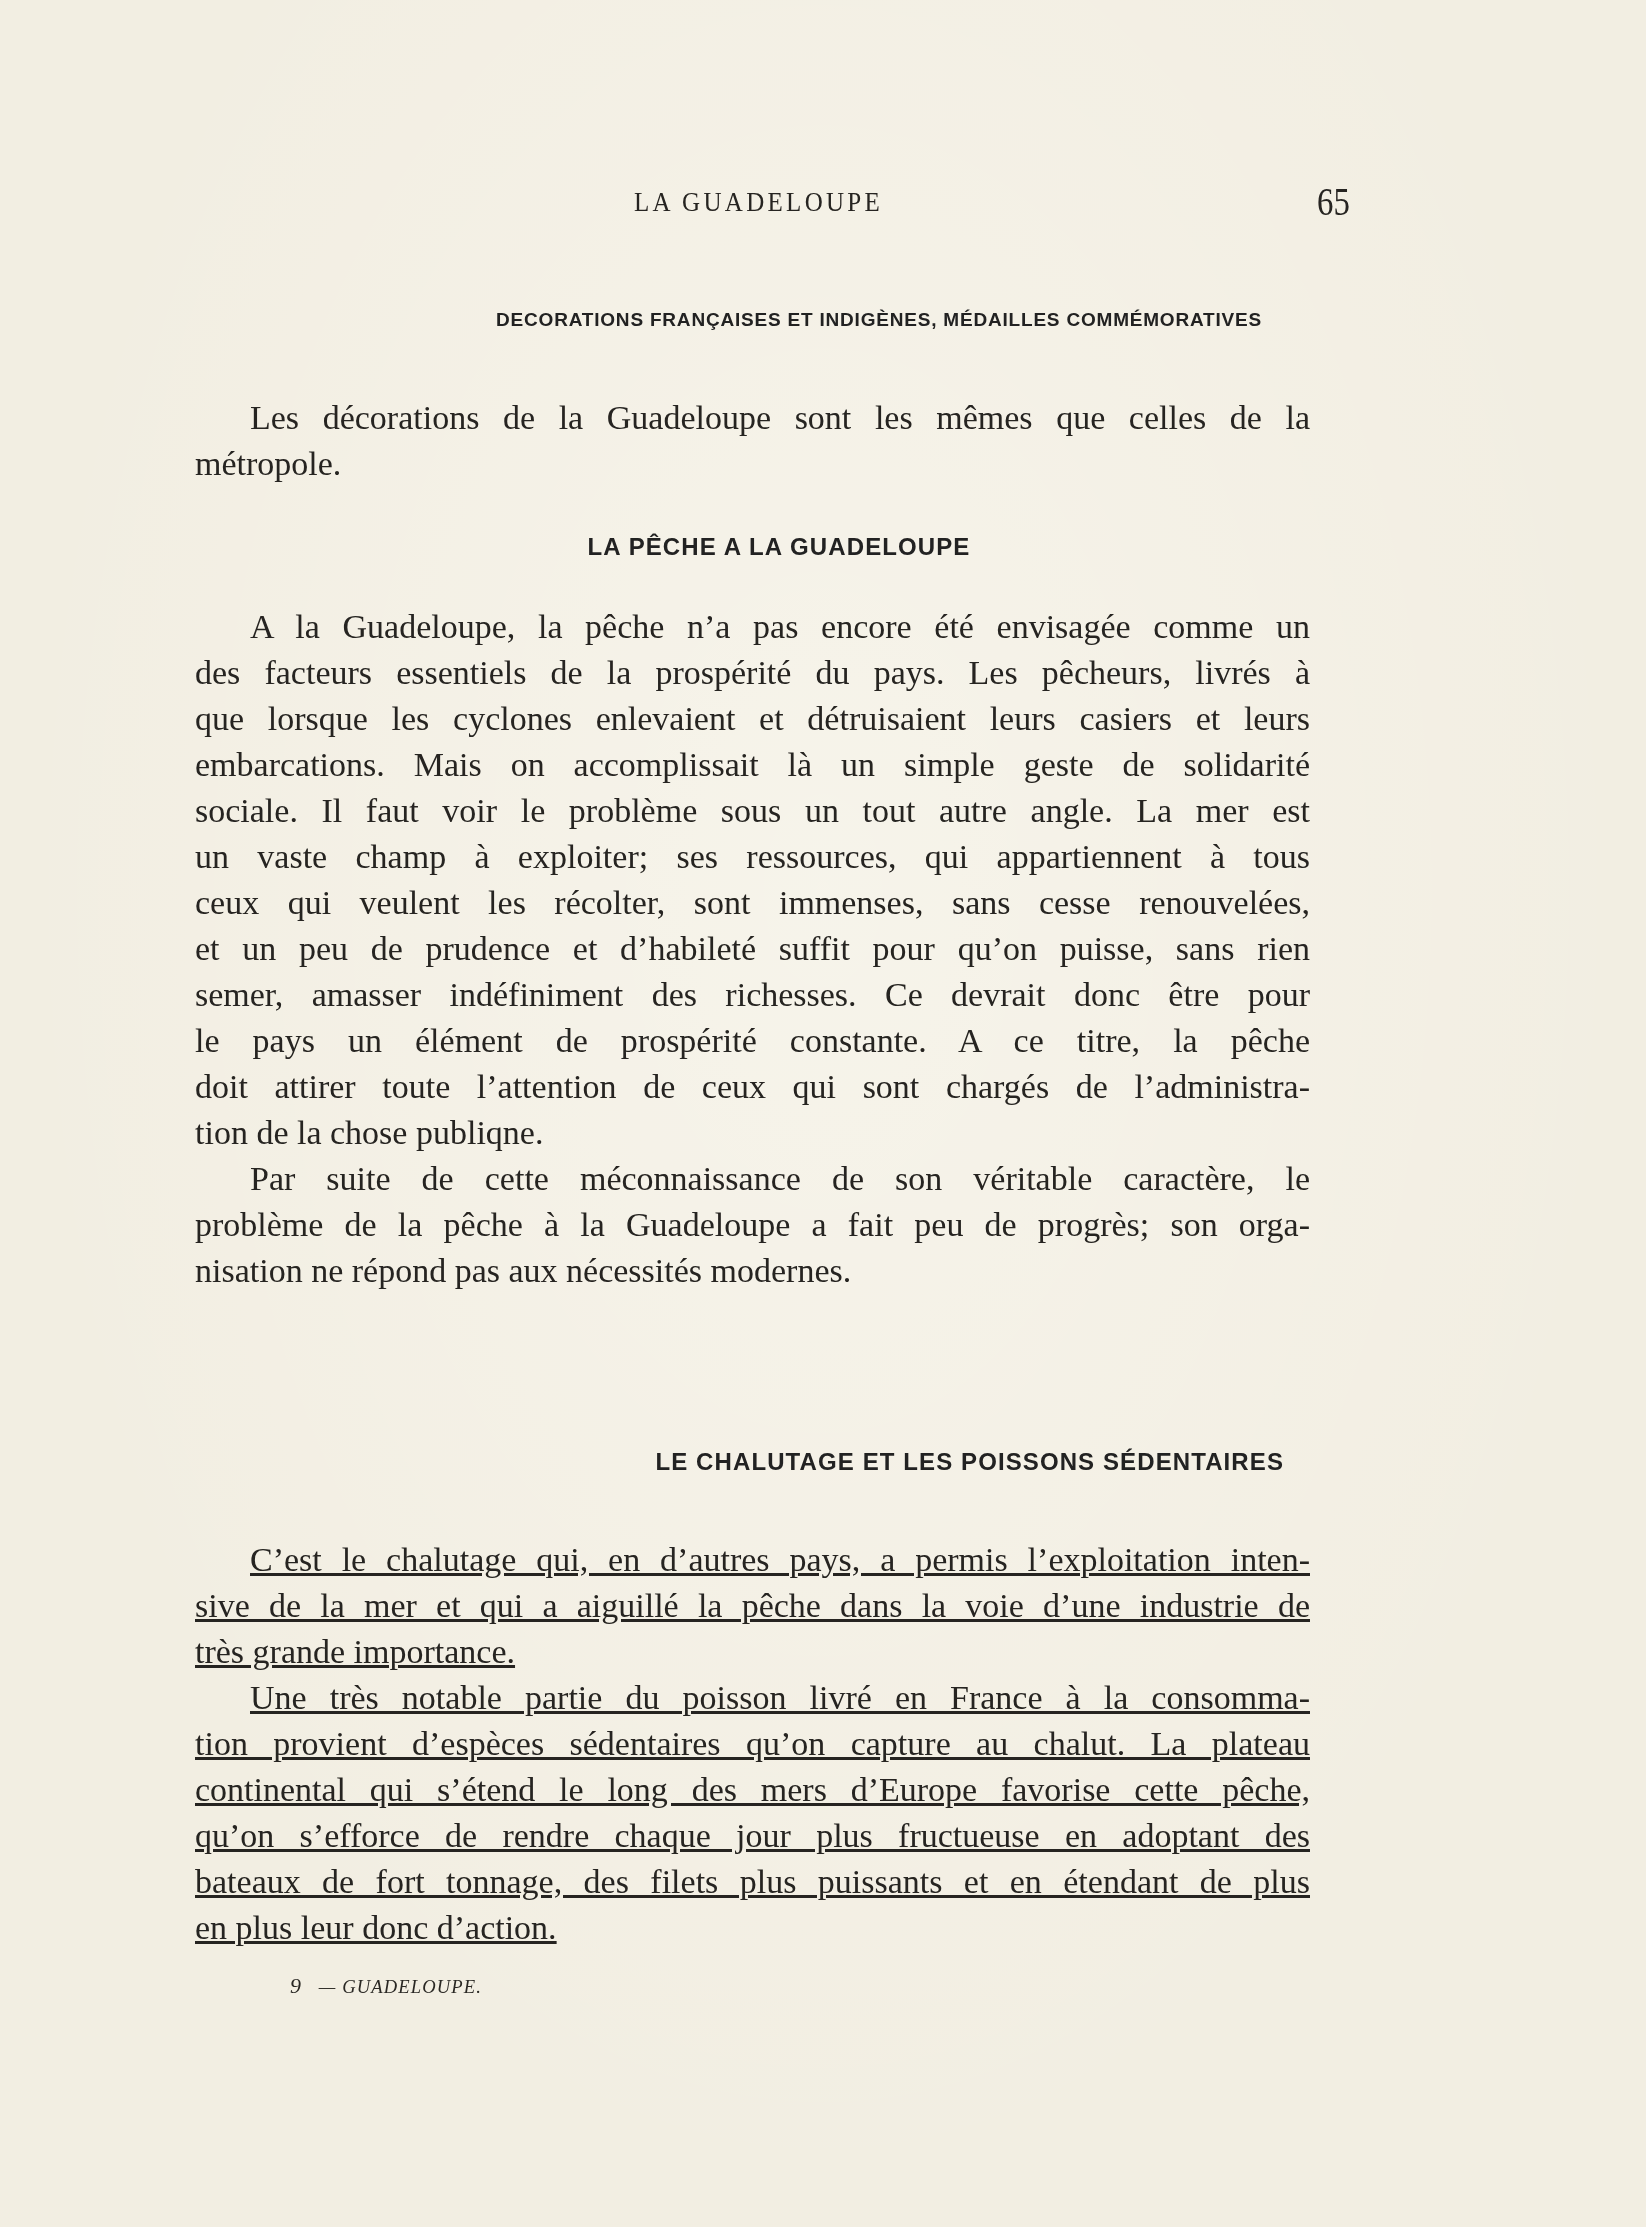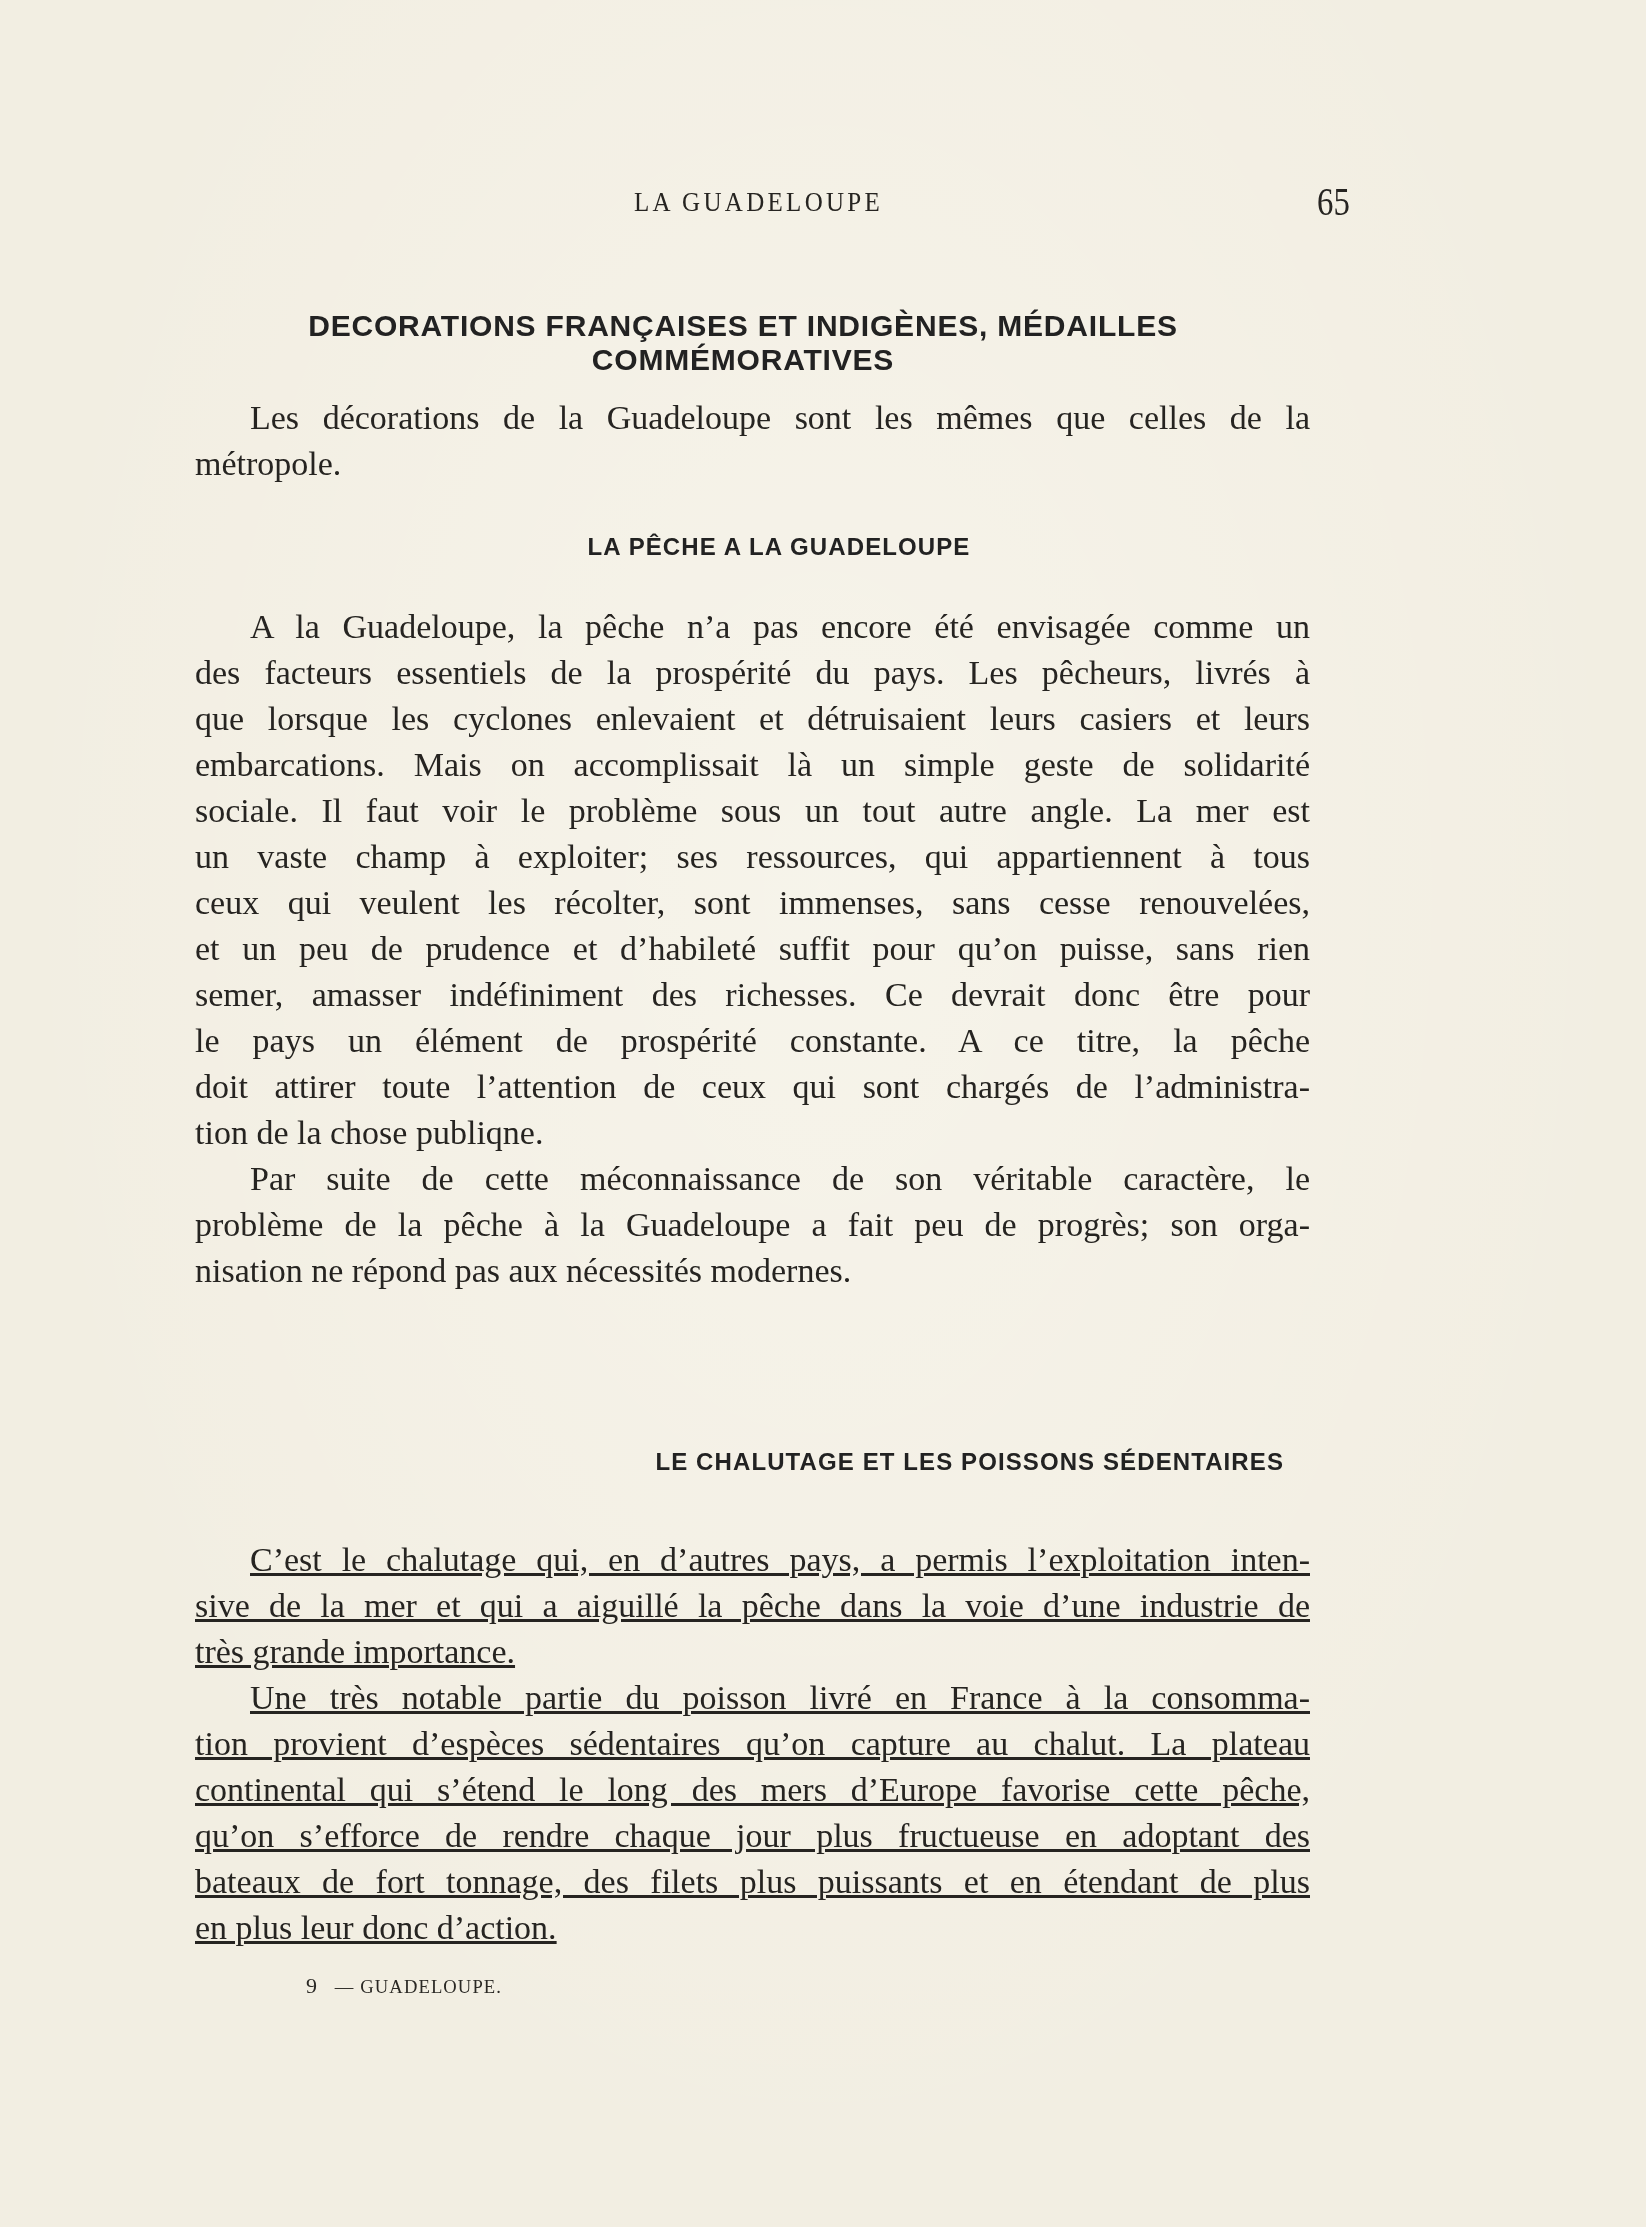--- a/index.html
+++ b/index.html
@@ -51,21 +51,21 @@
       position: absolute;
       left: 0;
       width: 1646px;
       text-align: center;
       font-family: "Liberation Sans", "DejaVu Sans", sans-serif;
       font-weight: bold;
       font-size: 24px;
       letter-spacing: 1.1px;
       color: #222;
     }
-    #h1 { top: 309px; left: 224px; width: 1038px; text-align: center; font-size: 30px; letter-spacing: 0.8px; }
+    #h1 { top: 309px; left: 224px; width: 1038px; text-align: right; font-size: 19px; letter-spacing: 0.8px; }
     #h2 { top: 533px; left: 533px; width: 492px; text-align: center; }
     #h3 { top: 1448px; left: 410px; width: 874px; text-align: right; }
     .text-block {
       position: absolute;
       left: 195px;
       width: 1115px;
       font-size: 34px;
       line-height: 46px;
       text-align: justify;
       text-align-last: left;
@@ -80,25 +80,26 @@
       text-align-last: left;
     }
     .line.indent {
       padding-left: 55px;
     }
     #block1 { top: 395px; }
     #block2 { top: 604px; }
     #block3 { top: 1537px; text-decoration: underline; }
     .footer-signature {
       position: absolute;
-      left: 306px;
+      left: 290px;
       top: 1973px;
       font-size: 18.6px;
       letter-spacing: 1.1px;
       color: #2a2824;
+      font-style: italic;
     }
     .footer-signature .num {
       font-size: 22px;
       margin-right: 11px;
     }
   </style>
 </head>
 <body>
 
 <div class="page">

